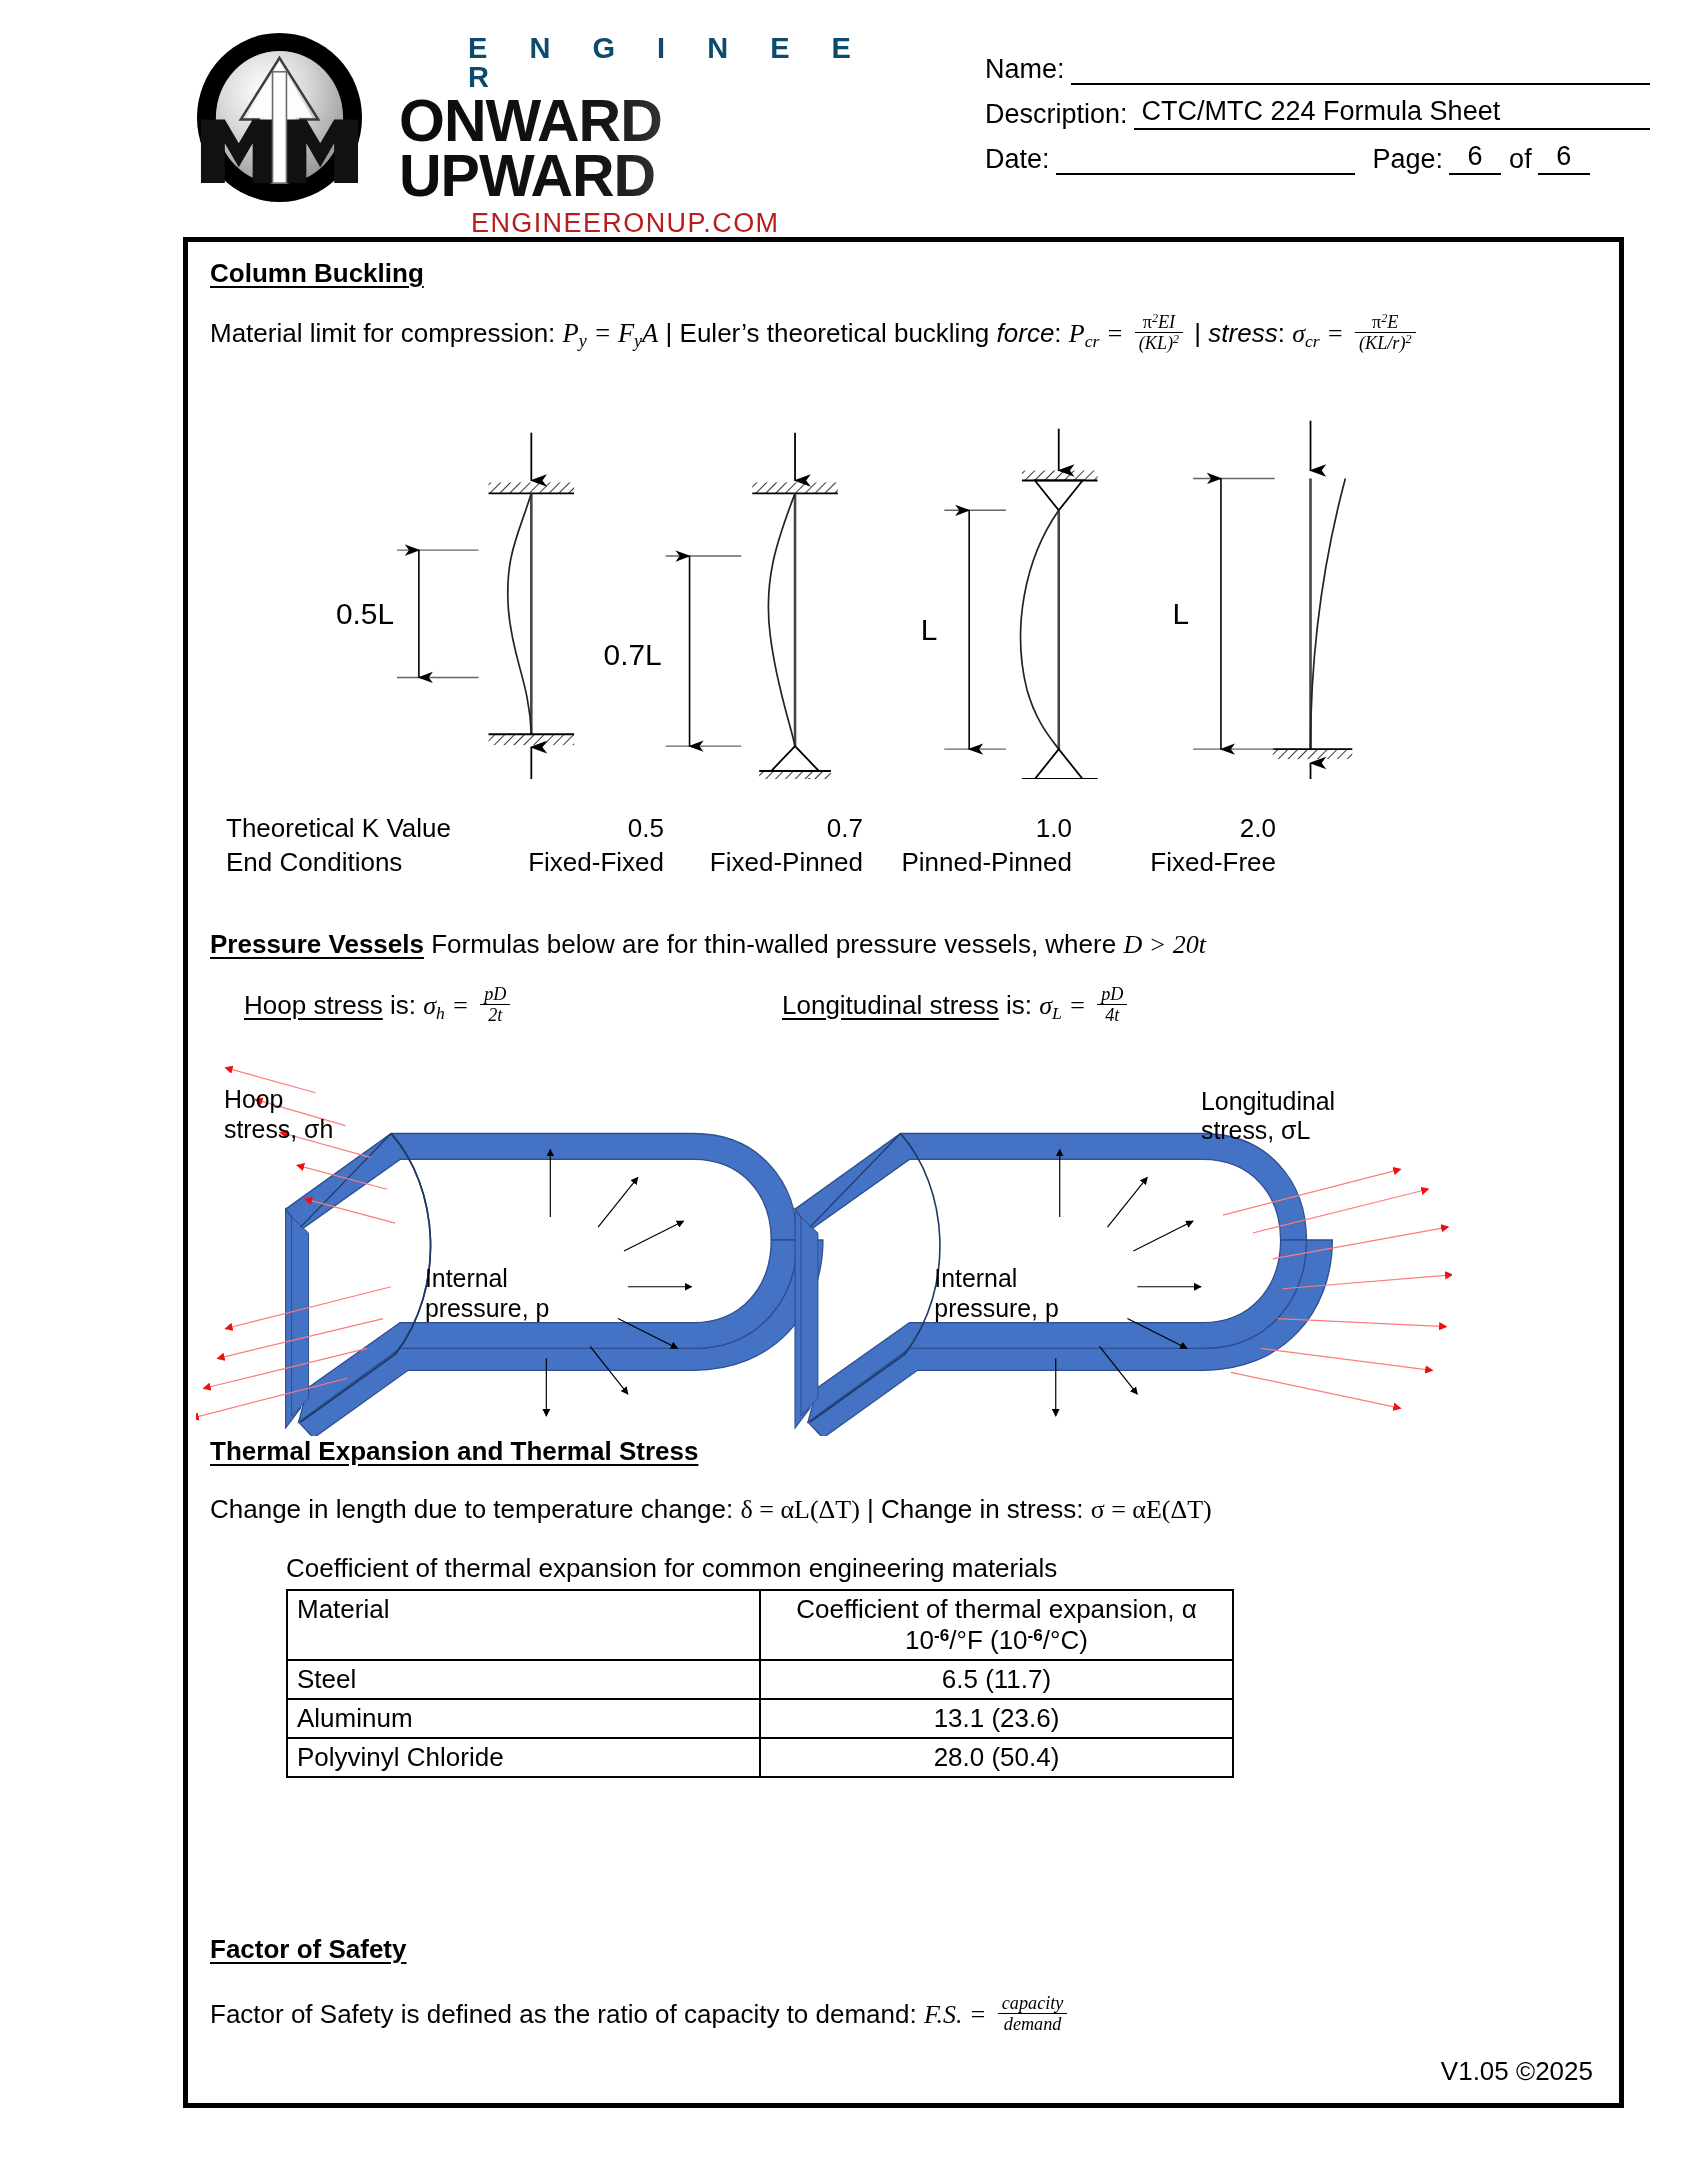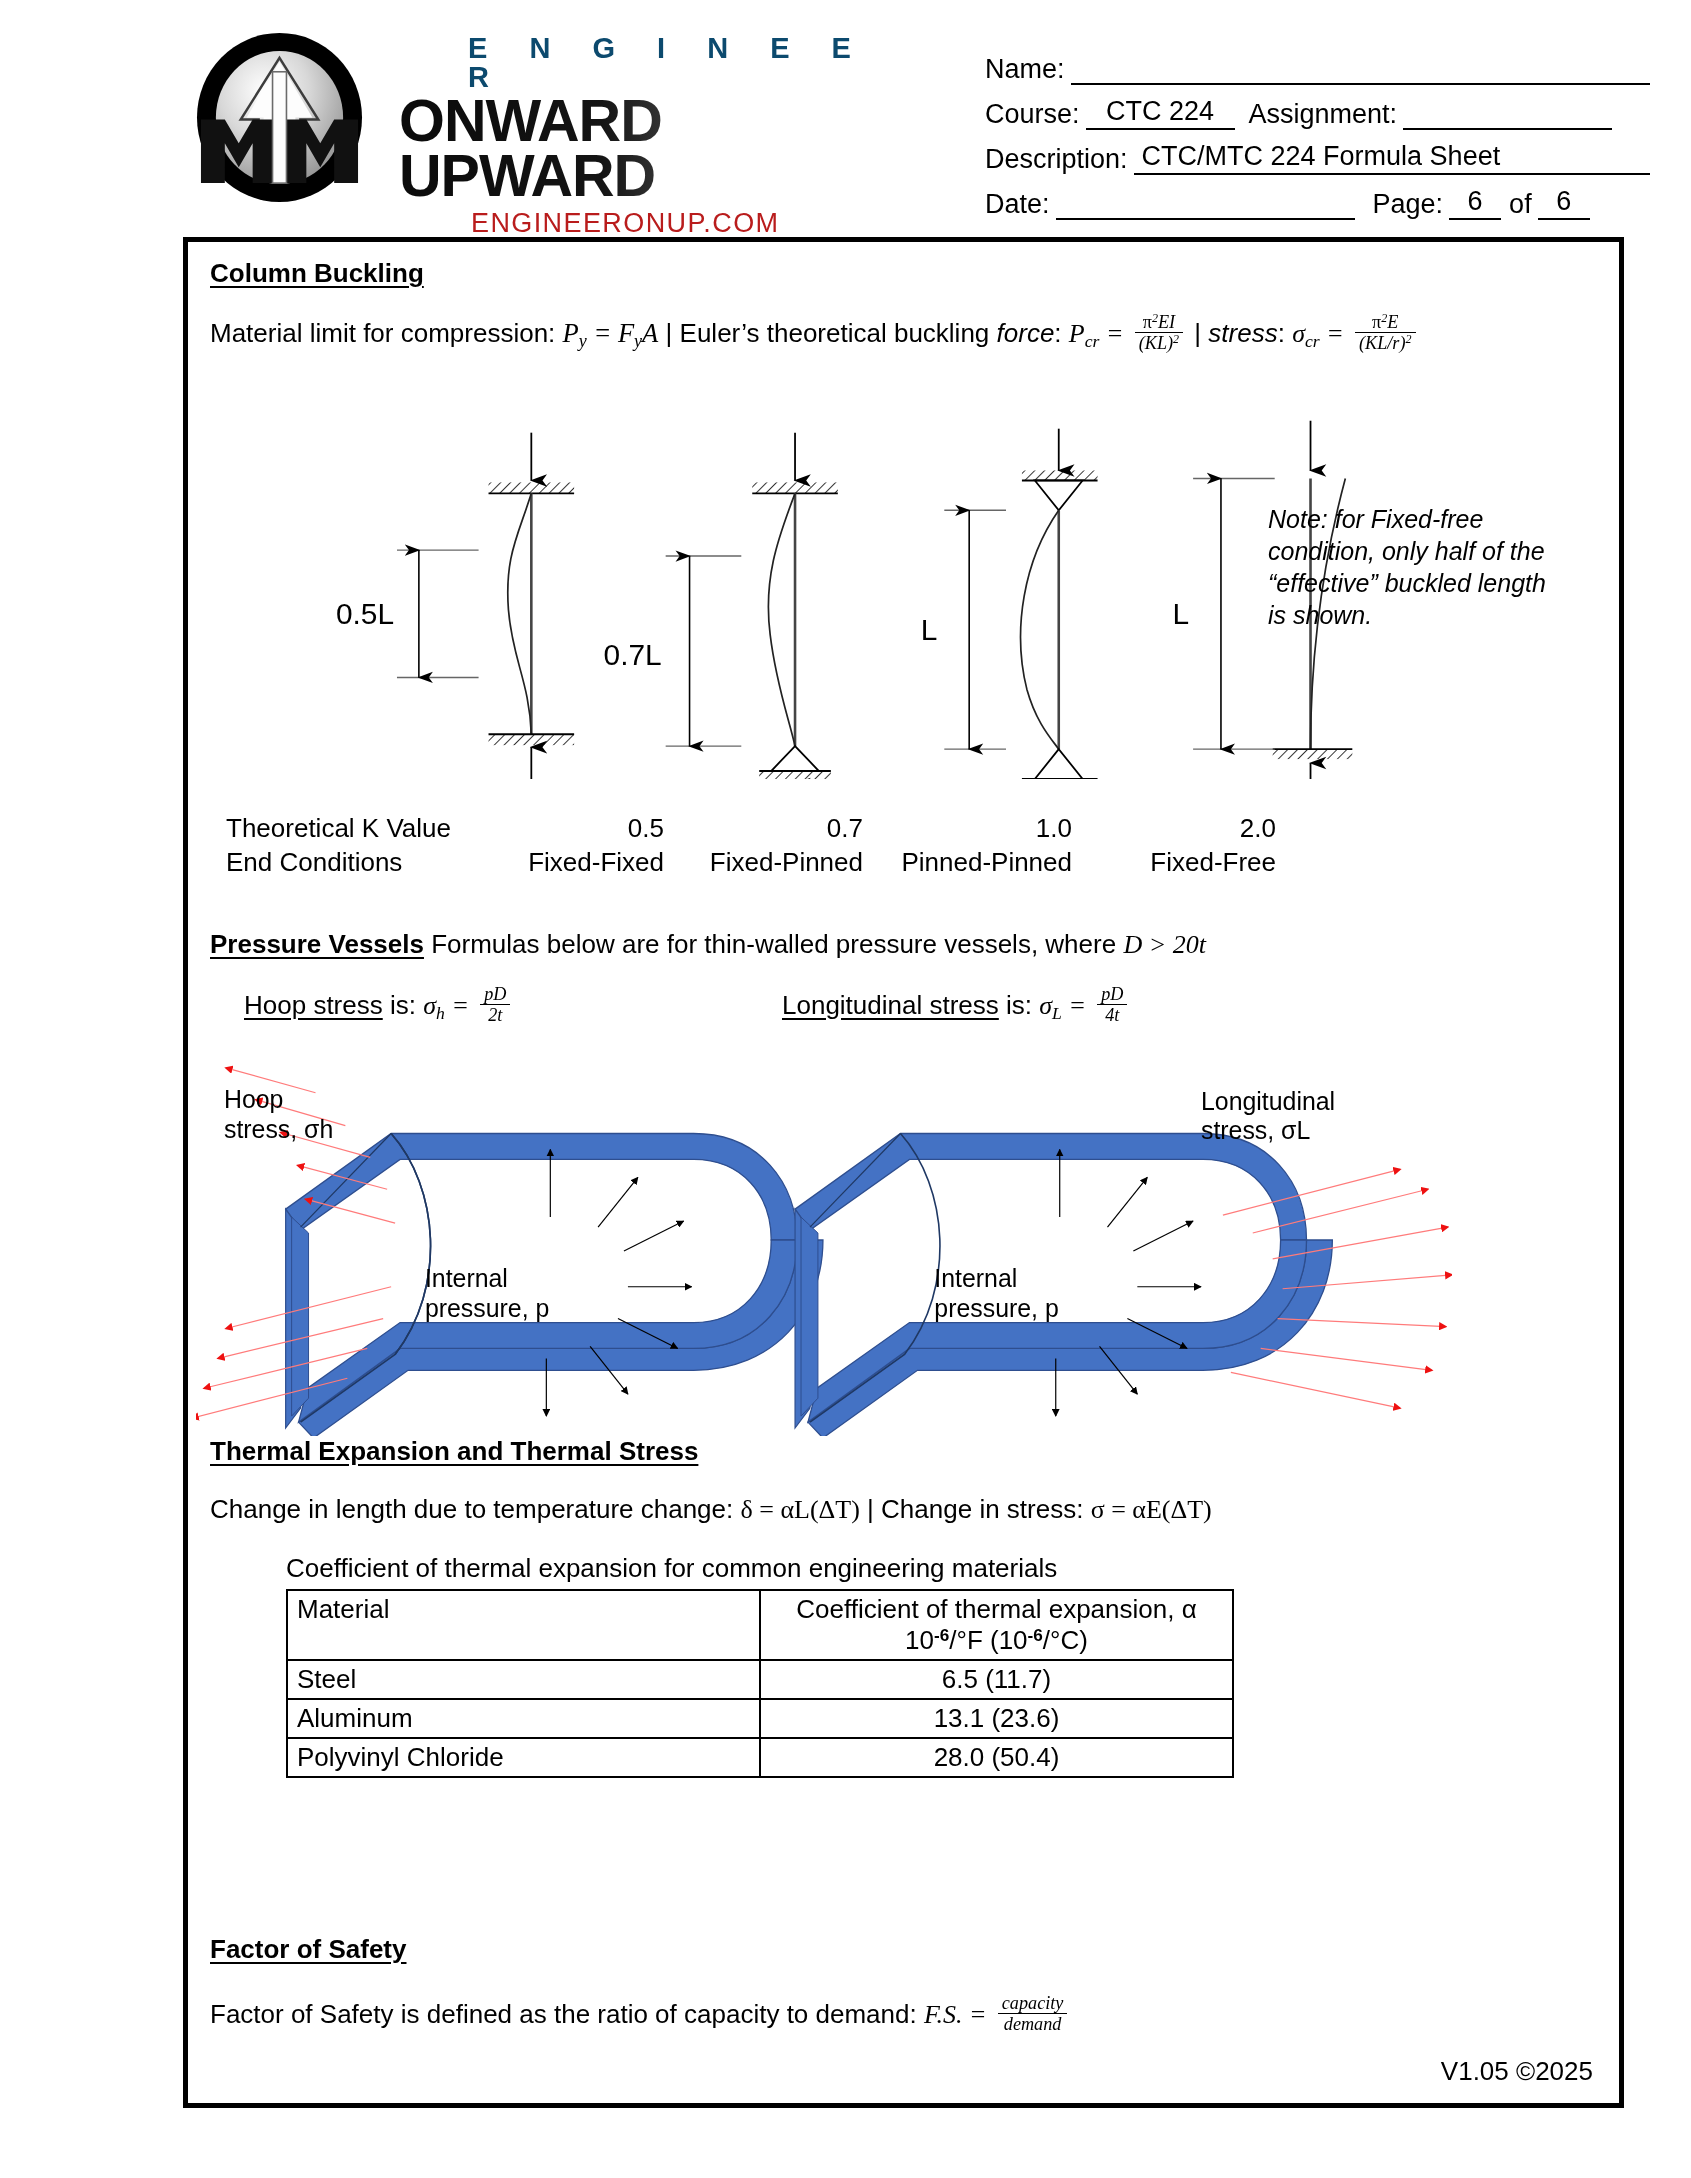--- a/index.html
+++ b/index.html
@@ -141,26 +141,20 @@
         <div class="lt-dot">ENGINEERONUP.COM</div>
       </div>
     </div>
 
     <div class="form">
       <div class="frow">
         <span class="flabel">Name:</span>
         <span class="fline"></span>
       </div>
       <div class="frow">
-        <span class="flabel">Course:</span>
-        <span class="fline fixedw w-course">CTC 224</span>
-        <span class="flabel" style="margin-left:10px">Assignment:</span>
-        <span class="fline fixedw w-assign"></span>
-      </div>
-      <div class="frow">
         <span class="flabel">Description:</span>
         <span class="fline w-desc">CTC/MTC 224 Formula Sheet</span>
       </div>
       <div class="frow">
         <span class="flabel">Date:</span>
         <span class="fline fixedw w-date"></span>
         <span class="flabel" style="margin-left:14px">Page:</span>
         <span class="fline fixedw w-page">6</span>
         <span class="flabel" style="margin-left:4px">of</span>
         <span class="fline fixedw w-of">6</span>
@@ -263,21 +257,20 @@
           <line x1="1090" y1="390" x2="1170" y2="390" stroke="#000" stroke-width="2"></line>
           <line x1="1128" y1="434" x2="1128" y2="404" stroke="#000" stroke-width="1.8" marker-end="url(#arrU)"></line>
           <line x1="1010" y1="118" x2="1092" y2="118" stroke="#666" stroke-width="1.4"></line>
           <line x1="1010" y1="390" x2="1092" y2="390" stroke="#666" stroke-width="1.4"></line>
           <line x1="1038" y1="118" x2="1038" y2="390" stroke="#000" stroke-width="1.6" marker-start="url(#arrU)" marker-end="url(#arrD)"></line>
           <text x="1006" y="264" text-anchor="end" font-family="Liberation Sans, sans-serif" font-size="30" fill="#000">L</text>
         </g>
       </svg>
     </div>
 
-    <div class="txt-note" style="left:1080px;top:261px;width:289px;">Note: for Fixed-free condition, only half of the “effective” buckled length is shown.</div>
 
     <div class="ktab" style="left:0px;top:569px;">
       <div class="krow">
         <span class="kname">Theoretical K Value</span>
         <span class="kcell kc1">0.5</span>
         <span class="kcell kc2">0.7</span>
         <span class="kcell kc3">1.0</span>
         <span class="kcell kc4">2.0</span>
       </div>
       <div class="krow">

